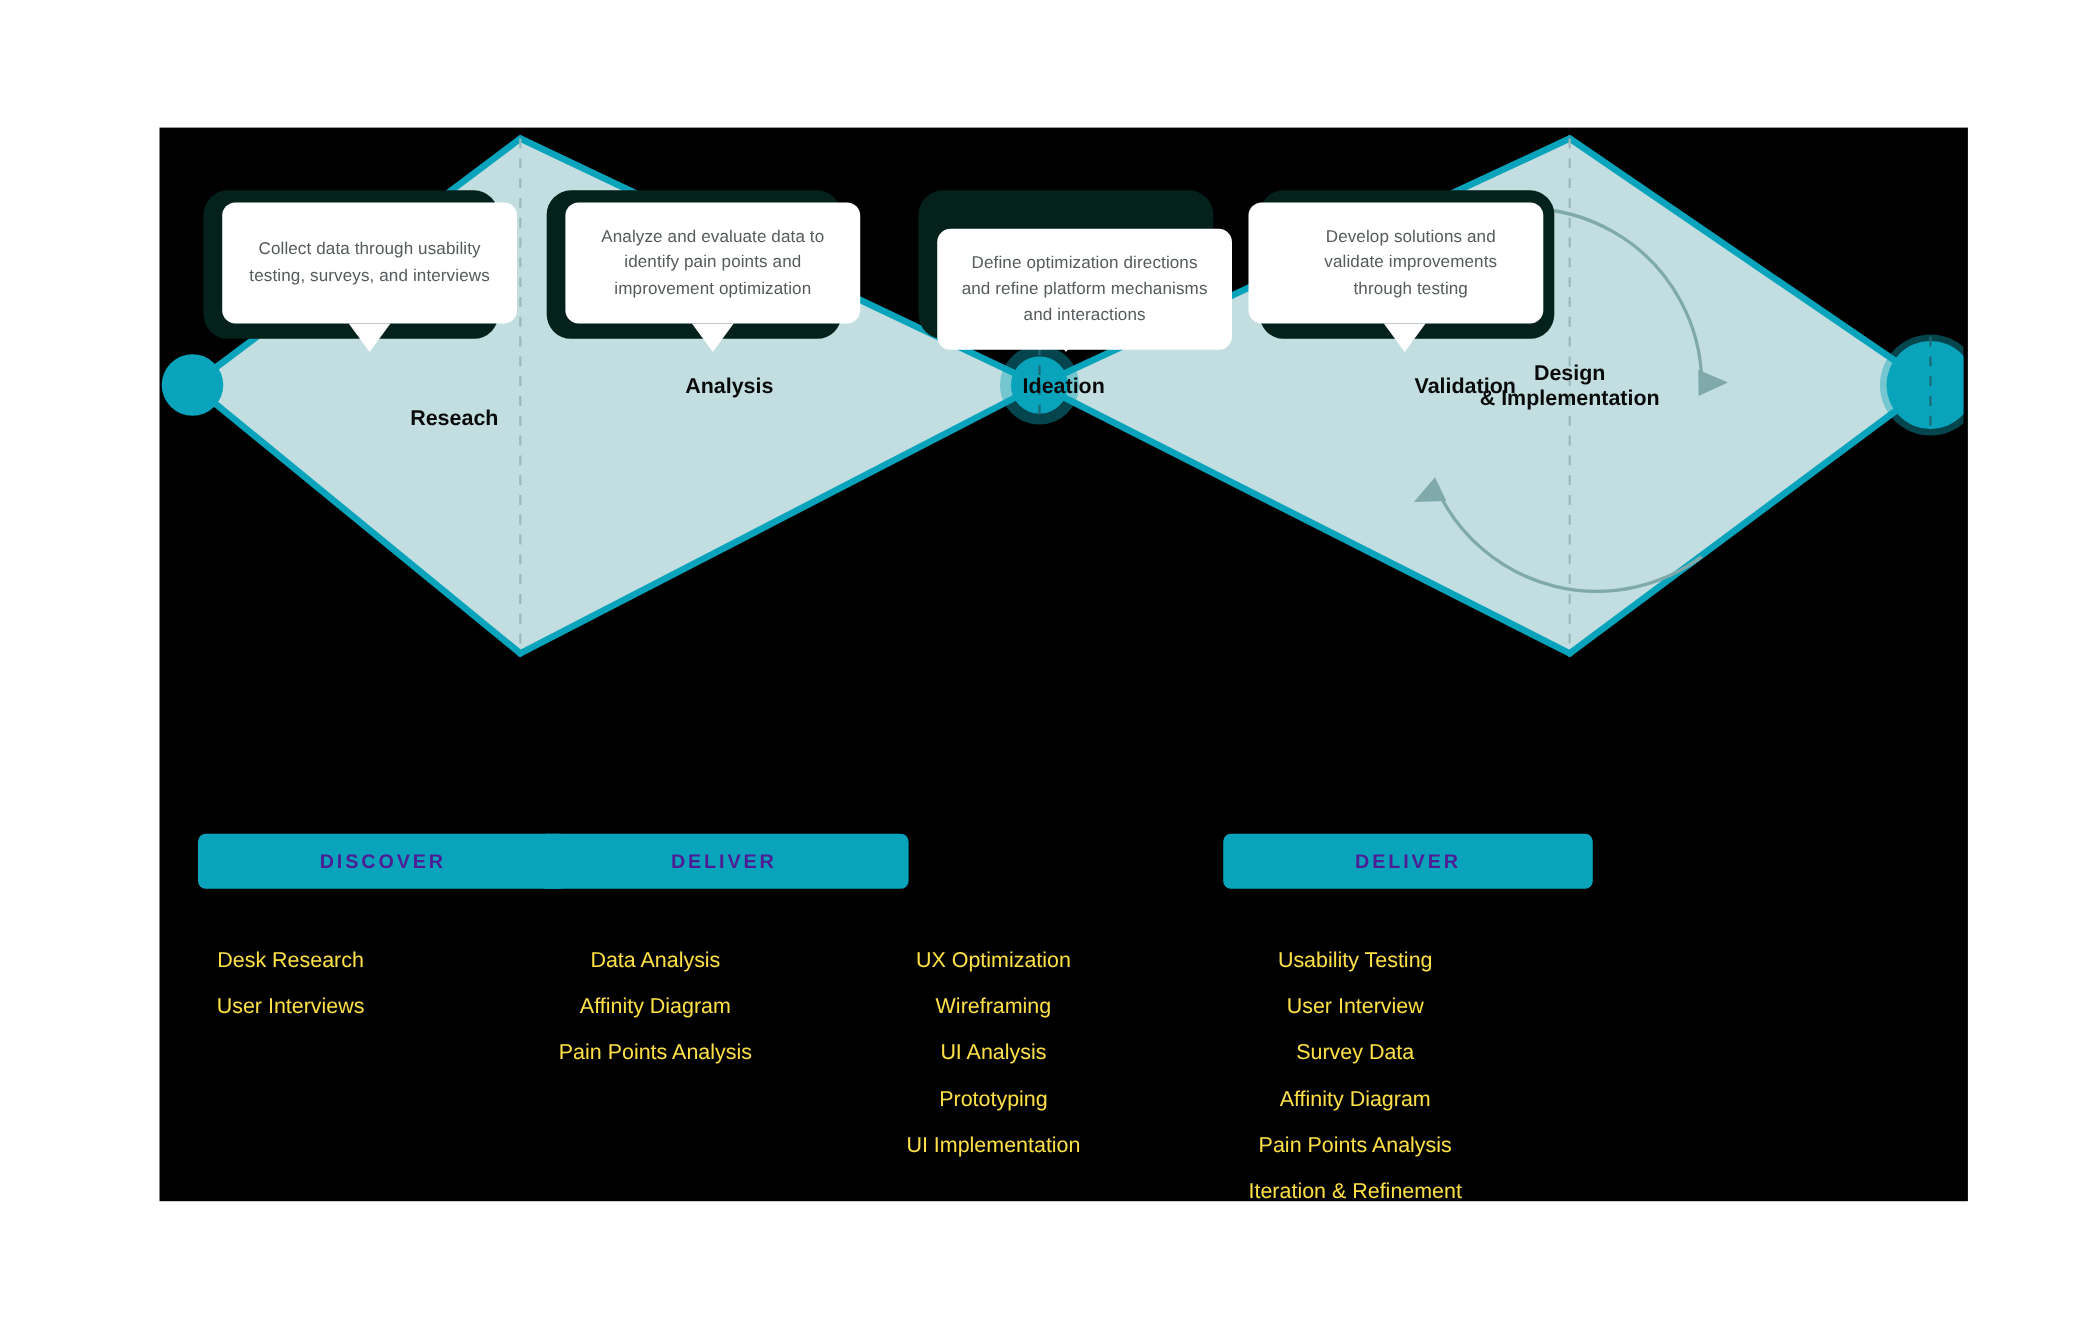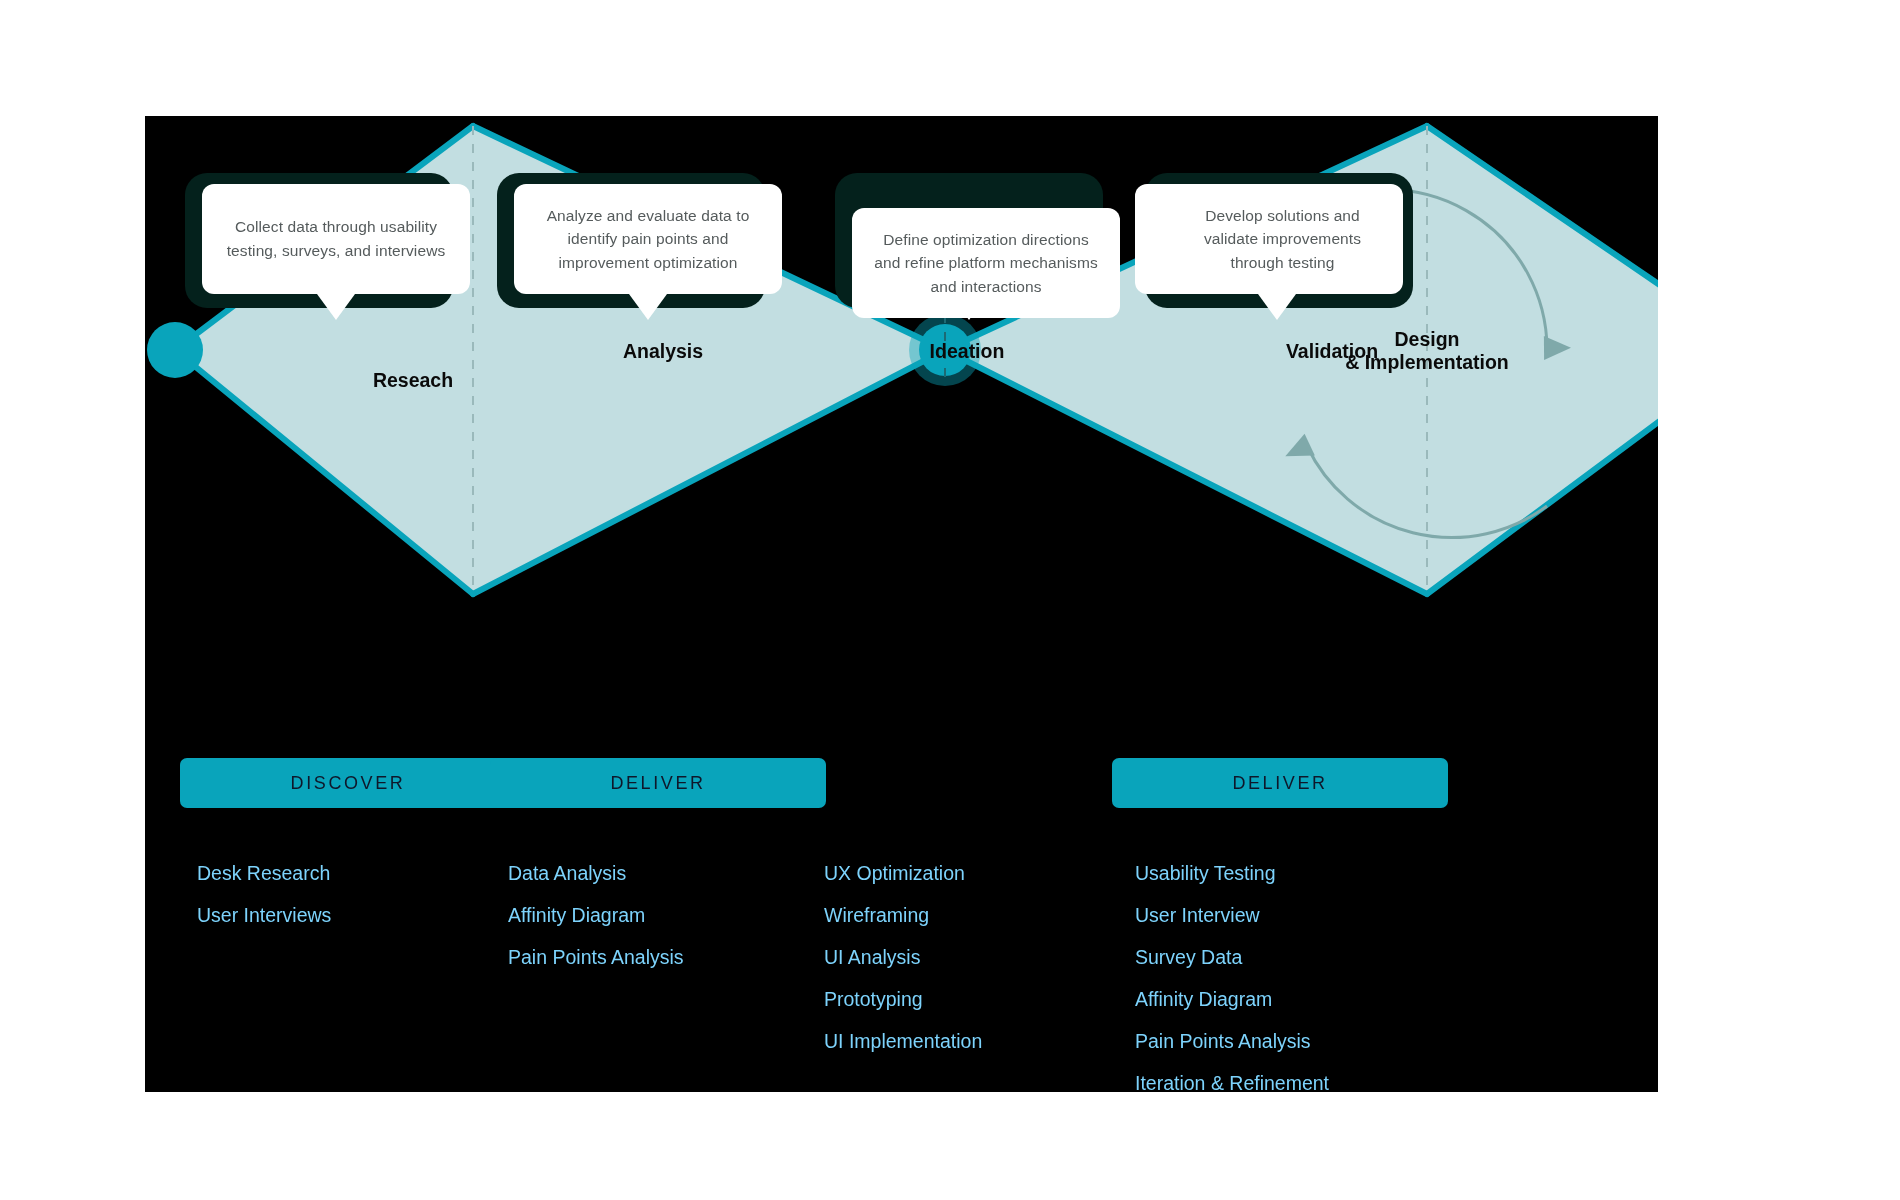--- a/index.html
+++ b/index.html
@@ -13,21 +13,21 @@
     width: 1900px;
     height: 1200px;
     background: #ffffff;
     overflow: hidden;
   }
   
   #canvas {
     position: absolute;
     left: 145px;
     top: 116px;
-    width: 1513px;
+    width: 1644px;
     height: 976px;
     background: #000000;
     overflow: hidden;
   }
   
   .layer {
     position: absolute;
     left: 0;
     top: 0;
     width: 1640px;
@@ -77,36 +77,37 @@
   }
   
   .pill {
     position: absolute;
     height: 50px;
     background: #09a4bb;
     border-radius: 7px;
     display: flex;
     align-items: center;
     justify-content: center;
-    color: #0f172a;
+    color: #4c1d95;
     font-size: 18px;
-    font-weight: normal;
+    font-weight: bold;
     letter-spacing: 2.6px;
   }
   
   .list {
     position: absolute;
     top: 748px;
   }
   .list-item {
-    color: #7dd3fc;
+    color: #fde047;
     font-size: 19.5px;
     line-height: 1.0;
     margin-bottom: 22.5px;
     white-space: nowrap;
+    text-align: center;
   }
 </style>
 </head>
 <body>
 
 <div id="stage">
   <div id="canvas">
 
     <svg class="layer" viewBox="0 0 1640 976">
       <defs>

